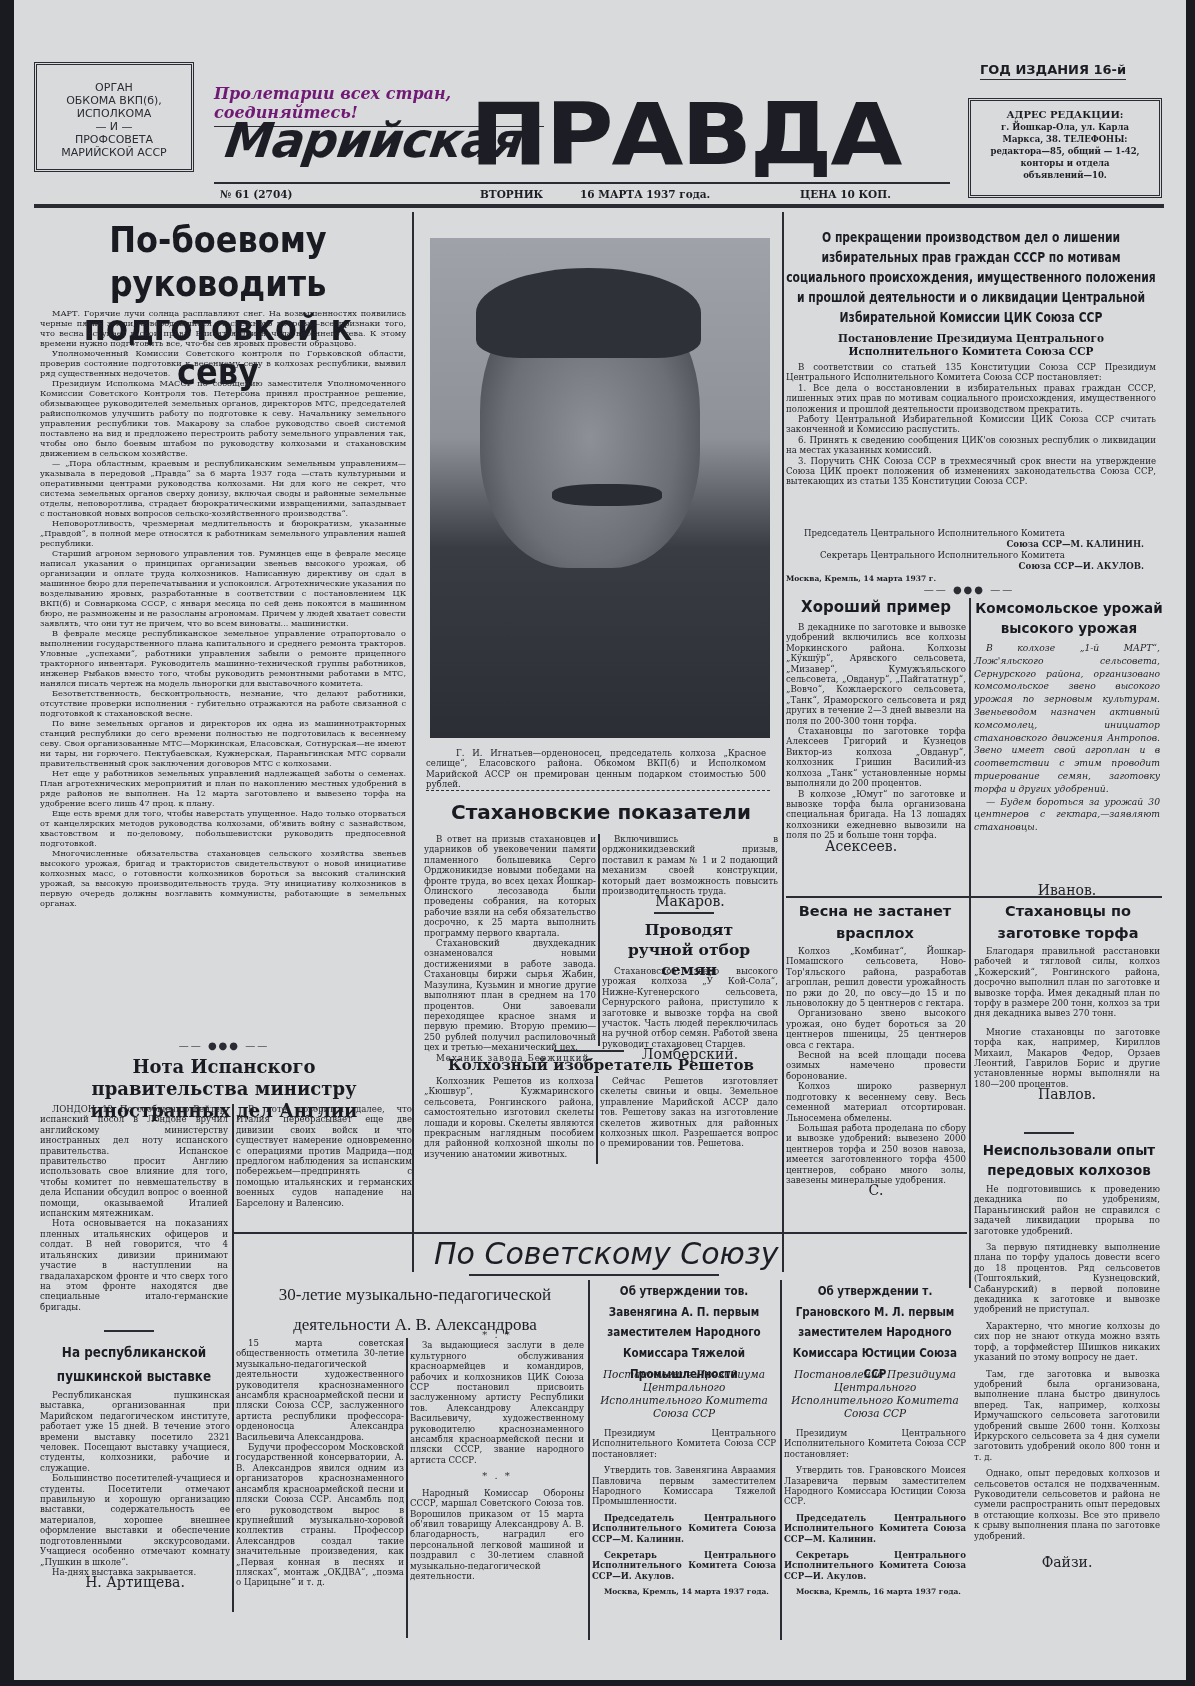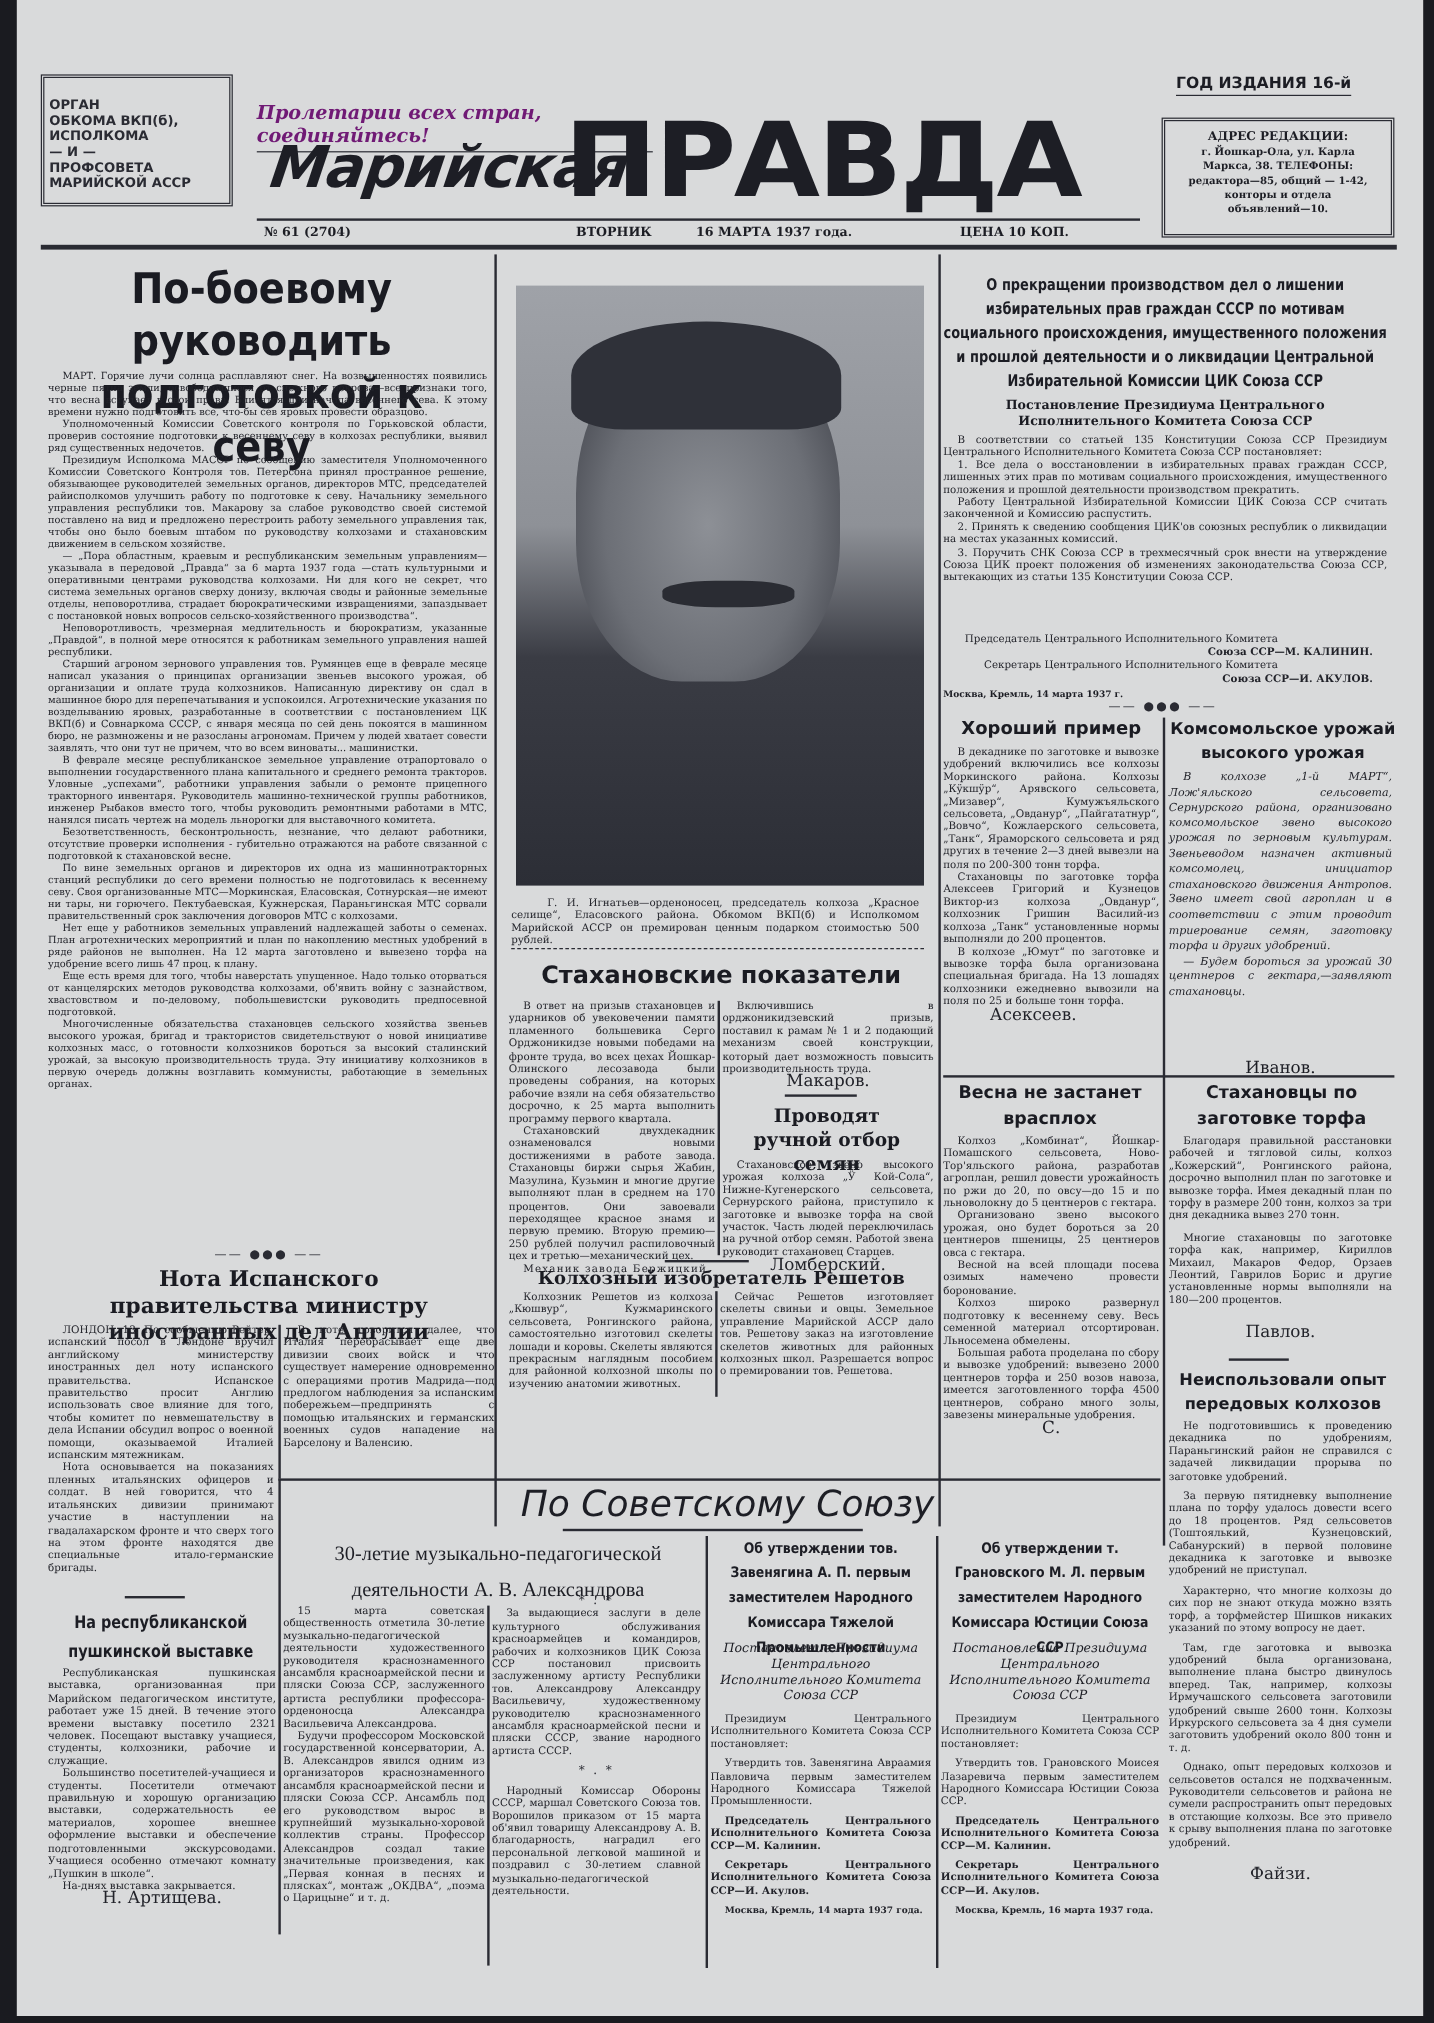--- a/index.html
+++ b/index.html
@@ -14,21 +14,21 @@
 .orn{text-align:center;font-size:10px;letter-spacing:2px;color:#2a2b33}
 .ital{font-style:italic}
 .sig{text-align:center;font-weight:normal;font-size:14px}
 .photo{background:linear-gradient(180deg,#9fa2a8 0%,#8e9197 40%,#3a3c44 62%,#2c2e36 100%)}
 </style>
 </head>
 <body>
 
 <div class="page">
 
-  <div class="abs" style="left:20px;top:62px;width:160px;height:110px;border:3px double #2a2b33;padding:16px 4px 4px;text-align:left;font-family:'DejaVu Sans',sans-serif;font-size:11px;line-height:13px;font-weight:bold;color:#2a2b33">
+  <div class="abs" style="left:20px;top:62px;width:160px;height:110px;border:3px double #2a2b33;padding:16px 4px 4px;text-align:center;font-family:'DejaVu Sans',sans-serif;font-size:11px;line-height:13px;font-weight:normal;color:#2a2b33">
     <div>ОРГАН</div>
     <div>ОБКОМА ВКП(б),</div>
     <div>ИСПОЛКОМА</div>
     <div>— И —</div>
     <div>ПРОФСОВЕТА</div>
     <div>МАРИЙСКОЙ АССР</div>
   </div>
 
   <div class="abs ital" style="left:200px;top:84px;font-size:16px;font-weight:bold;color:#701a75;border-bottom:1.5px solid #2a2b33;width:330px;padding-bottom:4px">Пролетарии всех стран, соединяйтесь!</div>
 
@@ -117,21 +117,21 @@
   <div class="vrule" style="left:582px;top:1076px;height:88px"></div>
   <div class="abs small" style="left:586px;top:1076px;width:178px;text-indent:12px">Сейчас Решетов изготовляет скелеты свиньи и овцы. Земельное управление Марийской АССР дало тов. Решетову заказ на изготовление скелетов животных для районных колхозных школ. Разрешается вопрос о премировании тов. Решетова.</div>
 
   <div class="vrule" style="left:768px;top:212px;height:1060px"></div>
   <div class="abs" style="left:772px;top:228px;width:370px;font-family:'DejaVu Sans',sans-serif;font-weight:bold;font-size:10.8px;line-height:16px;text-align:center;transform:scaleY(1.25);transform-origin:top">О прекращении производством дел о лишении избирательных прав граждан СССР по мотивам социального происхождения, имущественного положения и прошлой деятельности и о ликвидации Центральной Избирательной Комиссии ЦИК Союза ССР</div>
   <div class="abs hl" style="left:772px;top:332px;width:370px;font-size:10.5px;line-height:13px">Постановление Президиума Центрального Исполнительного Комитета Союза ССР</div>
   <div class="abs small" style="left:772px;top:362px;width:370px">
     <p>В соответствии со статьей 135 Конституции Союза ССР Президиум Центрального Исполнительного Комитета Союза ССР постановляет:</p>
     <p>1. Все дела о восстановлении в избирательных правах граждан СССР, лишенных этих прав по мотивам социального происхождения, имущественного положения и прошлой деятельности производством прекратить.</p>
     <p>Работу Центральной Избирательной Комиссии ЦИК Союза ССР считать законченной и Комиссию распустить.</p>
-    <p>2. Принять к сведению сообщения ЦИК'ов союзных республик о ликвидации на местах указанных комиссий.</p>
+    <p>6. Принять к сведению сообщения ЦИК'ов союзных республик о ликвидации на местах указанных комиссий.</p>
     <p>3. Поручить СНК Союза ССР в трехмесячный срок внести на утверждение Союза ЦИК проект положения об изменениях законодательства Союза ССР, вытекающих из статьи 135 Конституции Союза ССР.</p>
   </div>
   <div class="abs small" style="left:790px;top:528px;width:340px;line-height:11px">
     <div>Председатель Центрального Исполнительного Комитета</div>
     <div style="text-align:right;font-weight:bold">Союза ССР—М. КАЛИНИН.</div>
     <div style="padding-left:16px">Секретарь Центрального Исполнительного Комитета</div>
     <div style="text-align:right;font-weight:bold">Союза ССР—И. АКУЛОВ.</div>
   </div>
   <div class="abs" style="left:772px;top:574px;font-size:7.5px;font-weight:bold">Москва, Кремль, 14 марта 1937 г.</div>
   <div class="abs orn" style="left:880px;top:584px;width:150px">—— ●●● ——</div>
@@ -161,21 +161,21 @@
     <p>Весной на всей площади посева озимых намечено провести боронование.</p>
     <p>Колхоз широко развернул подготовку к весеннему севу. Весь семенной материал отсортирован. Льносемена обмелены.</p>
     <p>Большая работа проделана по сбору и вывозке удобрений: вывезено 2000 центнеров торфа и 250 возов навоза, имеется заготовленного торфа 4500 центнеров, собрано много золы, завезены минеральные удобрения.</p>
     <div class="sig">С.</div>
   </div>
 
   <div class="abs hl" style="left:964px;top:900px;width:180px;font-size:14.5px;line-height:22px;font-family:'DejaVu Sans',sans-serif">Стахановцы по заготовке торфа</div>
   <div class="abs small" style="left:960px;top:946px;width:186px">
     <p style="margin-bottom:8px">Благодаря правильной расстановки рабочей и тягловой силы, колхоз „Кожерский“, Ронгинского района, досрочно выполнил план по заготовке и вывозке торфа. Имея декадный план по торфу в размере 200 тонн, колхоз за три дня декадника вывез 270 тонн.</p>
     <p>Многие стахановцы по заготовке торфа как, например, Кириллов Михаил, Макаров Федор, Орзаев Леонтий, Гаврилов Борис и другие установленные нормы выполняли на 180—200 процентов.</p>
-    <div class="sig" style="margin-top:16px">Павлов.</div>
+    <div class="sig" style="margin-top:0">Павлов.</div>
   </div>
   <div class="hrule" style="left:1010px;top:1132px;width:50px;height:1.5px"></div>
 
   <div class="abs hl" style="left:960px;top:1140px;width:190px;font-size:13.5px;line-height:20px;font-family:'DejaVu Sans',sans-serif">Неиспользовали опыт передовых колхозов</div>
   <div class="abs small" style="left:960px;top:1184px;width:186px">
     <p style="margin-bottom:6px">Не подготовившись к проведению декадника по удобрениям, Параньгинский район не справился с задачей ликвидации прорыва по заготовке удобрений.</p>
     <p style="margin-bottom:6px">За первую пятидневку выполнение плана по торфу удалось довести всего до 18 процентов. Ряд сельсоветов (Тоштоялький, Кузнецовский, Сабанурский) в первой половине декадника к заготовке и вывозке удобрений не приступал.</p>
     <p style="margin-bottom:6px">Характерно, что многие колхозы до сих пор не знают откуда можно взять торф, а торфмейстер Шишков никаких указаний по этому вопросу не дает.</p>
     <p style="margin-bottom:6px">Там, где заготовка и вывозка удобрений была организована, выполнение плана быстро двинулось вперед. Так, например, колхозы Ирмучашского сельсовета заготовили удобрений свыше 2600 тонн. Колхозы Иркурского сельсовета за 4 дня сумели заготовить удобрений около 800 тонн и т. д.</p>
     <p>Однако, опыт передовых колхозов и сельсоветов остался не подхваченным. Руководители сельсоветов и района не сумели распространить опыт передовых в отстающие колхозы. Все это привело к срыву выполнения плана по заготовке удобрений.</p>

